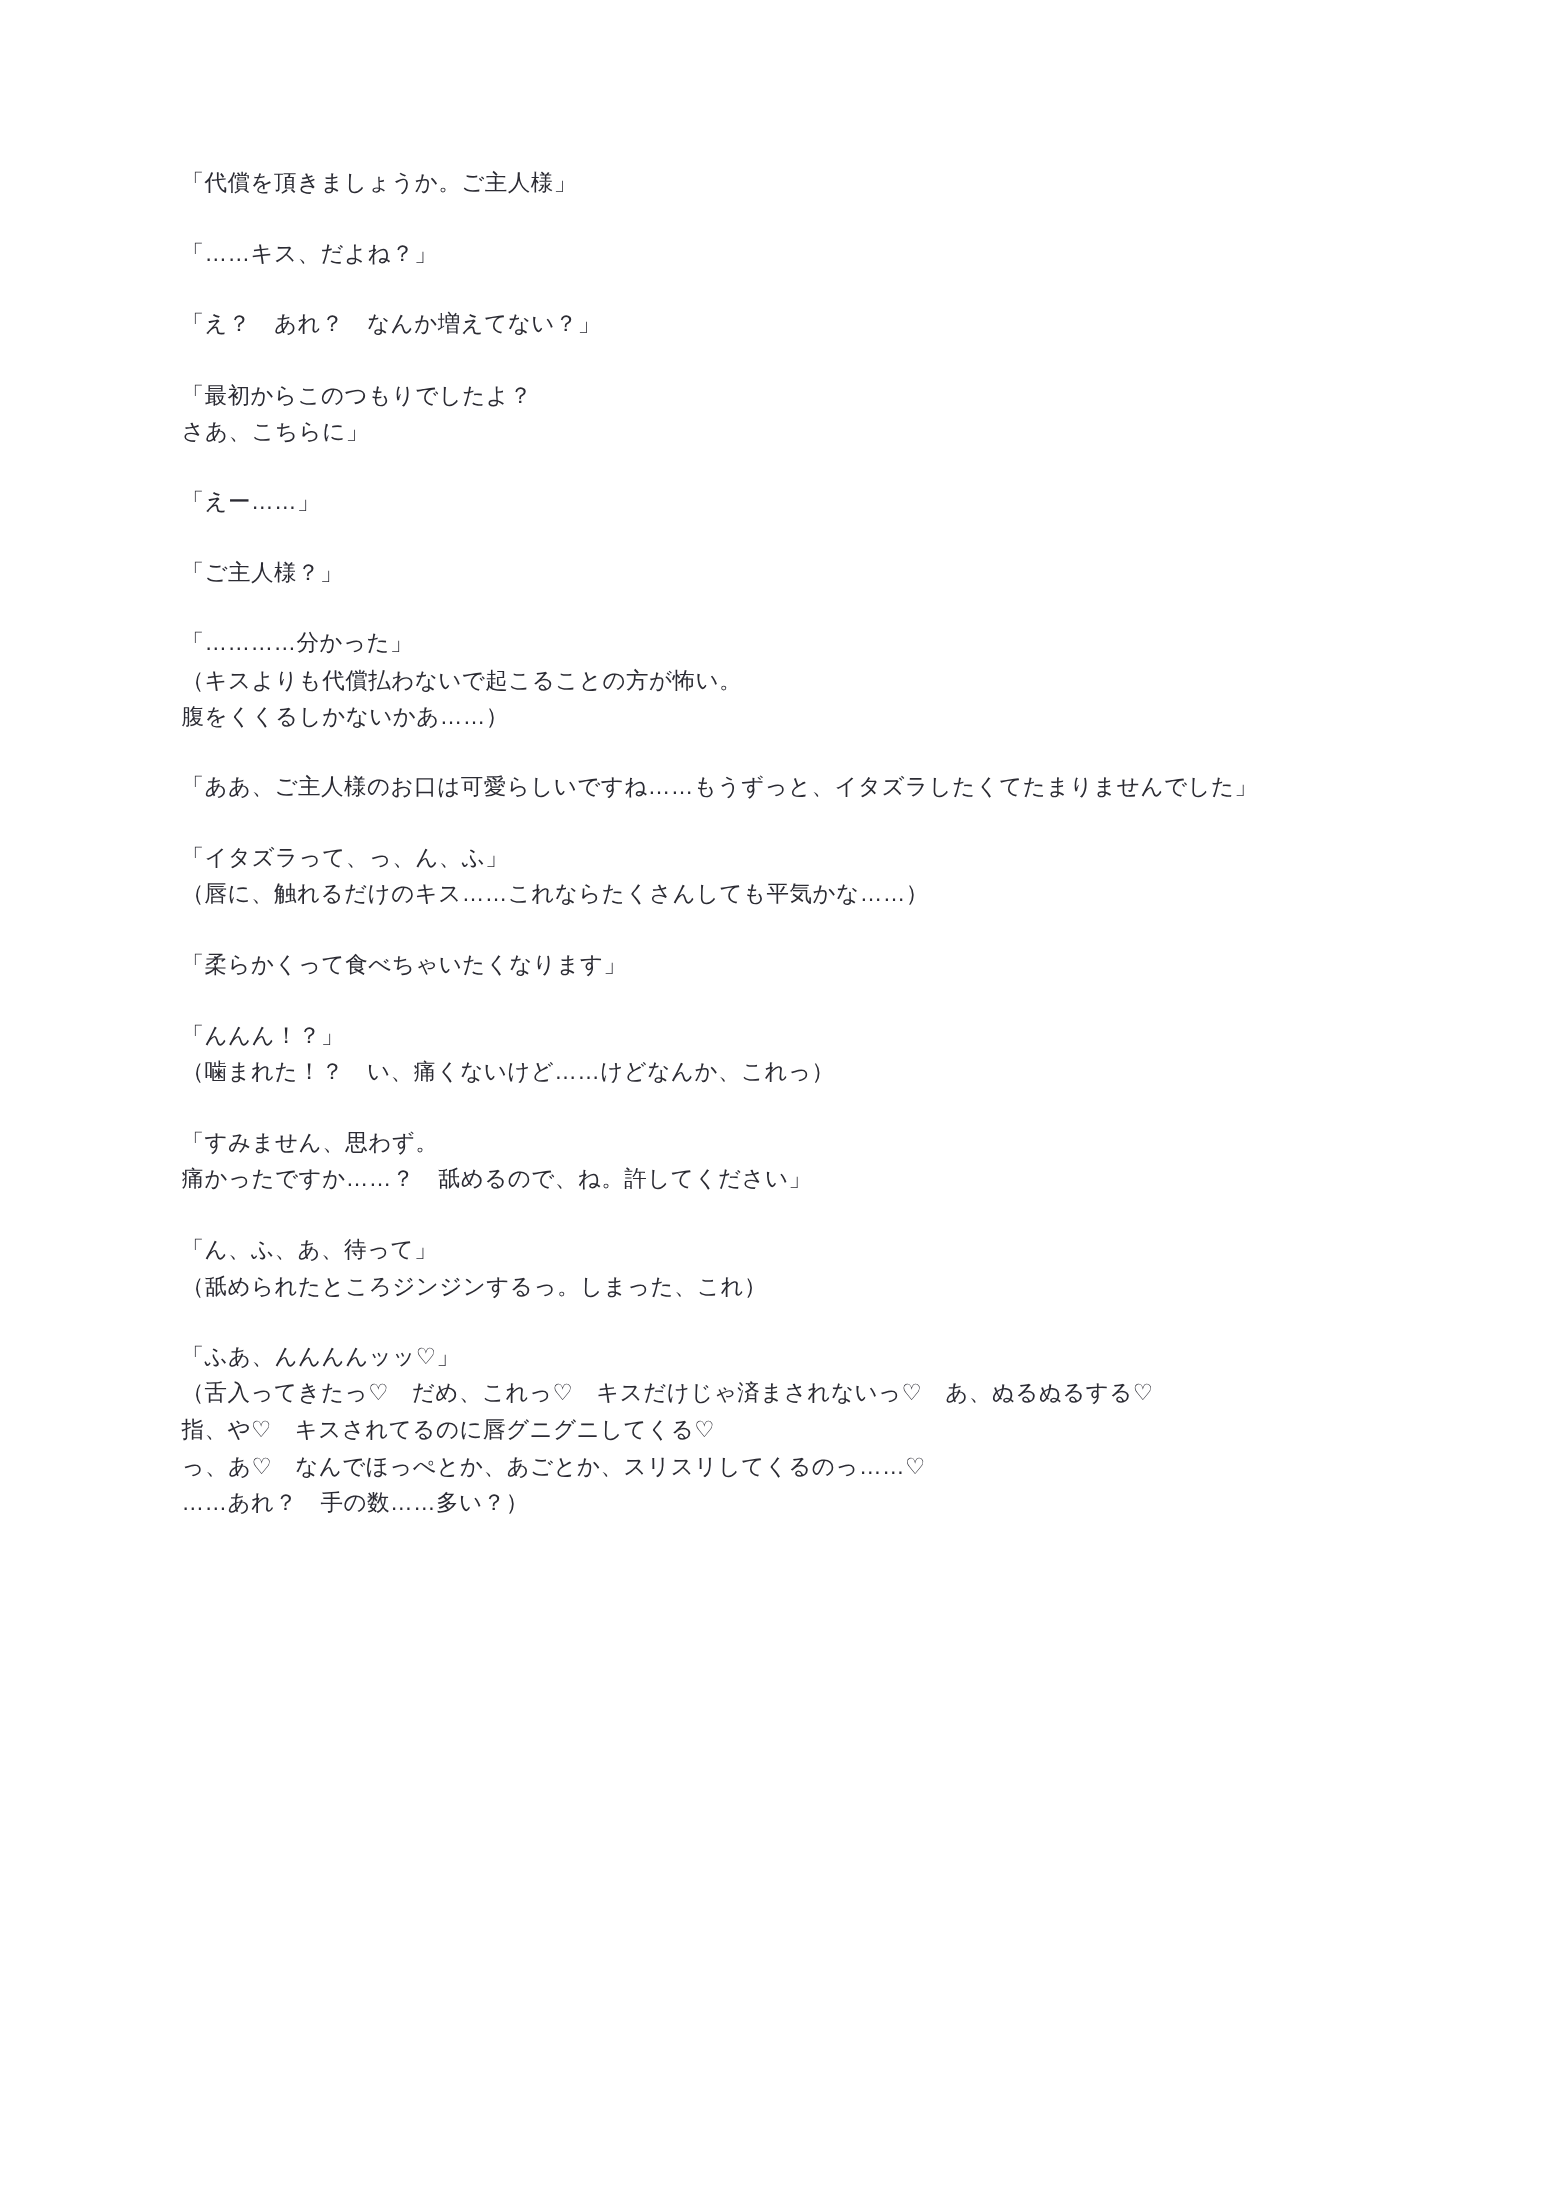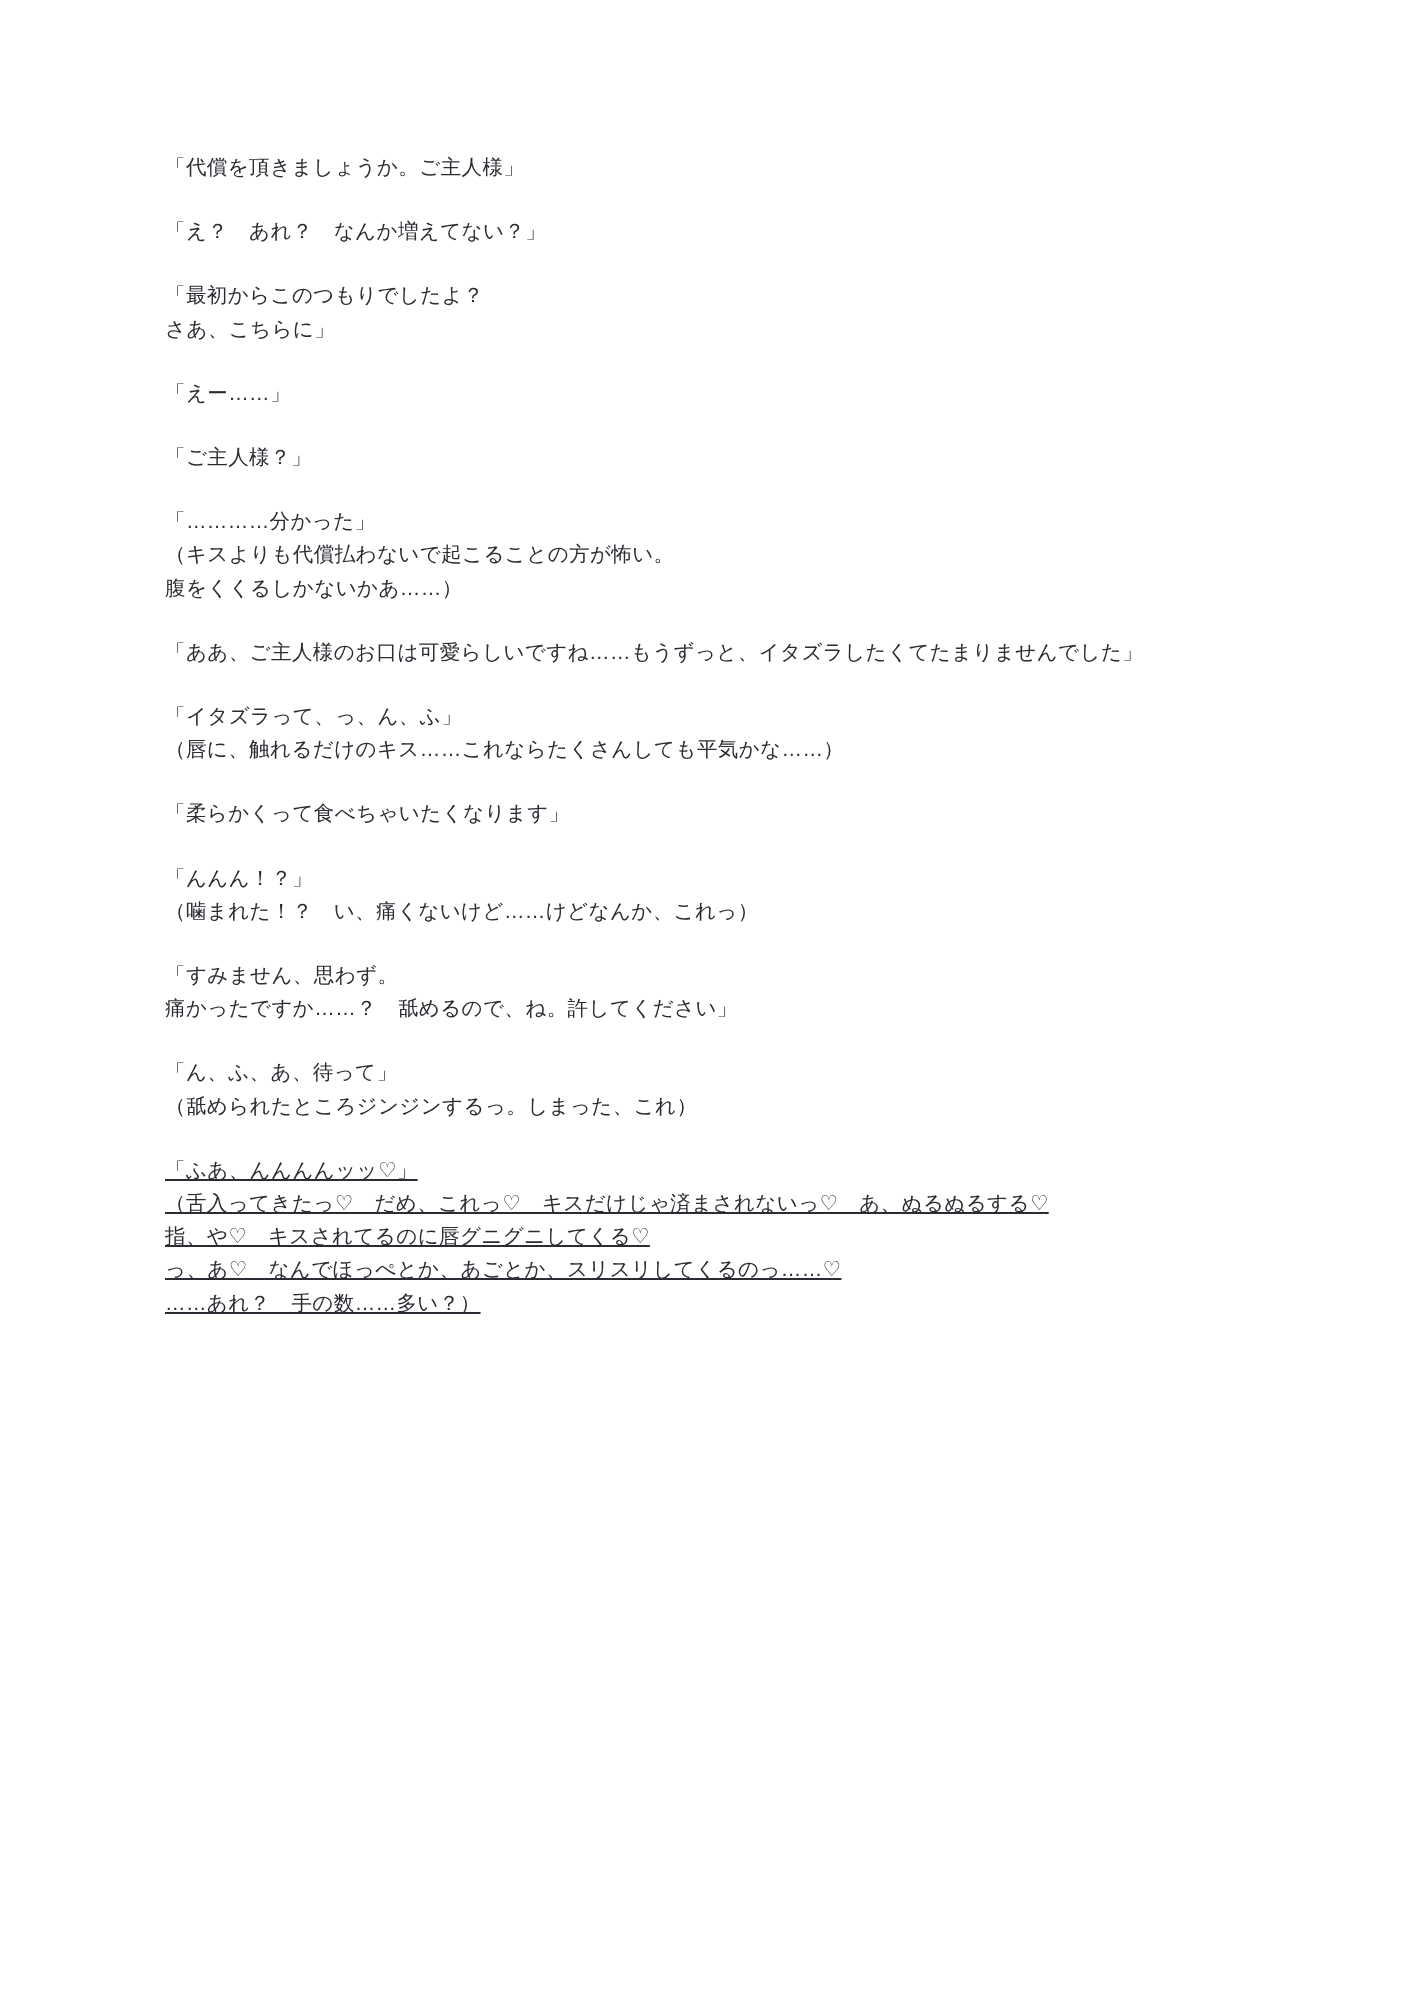--- a/index.html
+++ b/index.html
@@ -27,29 +27,29 @@
     color: #2b2b33;
   }
   .para {
     margin: 0 0 31px 0;
     white-space: pre-wrap;
     word-break: break-all;
     text-align: left;
   }
   .para:last-child {
     margin-bottom: 0;
-    text-decoration: underline;
   }
 </style>
 </head>
 <body>
 
 <div class="page">
   <div class="doc-body">
     <p class="para">「代償を頂きましょうか。ご主人様」</p>
+    <p class="para">「……キス、だよね？」</p>
     <p class="para">「え？　あれ？　なんか増えてない？」</p>
     <p class="para">「最初からこのつもりでしたよ？
 さあ、こちらに」</p>
     <p class="para">「えー……」</p>
     <p class="para">「ご主人様？」</p>
     <p class="para">「…………分かった」
 （キスよりも代償払わないで起こることの方が怖い。
 腹をくくるしかないかあ……）</p>
     <p class="para">「ああ、ご主人様のお口は可愛らしいですね……もうずっと、イタズラしたくてたまりませんでした」</p>
     <p class="para">「イタズラって、っ、ん、ふ」

